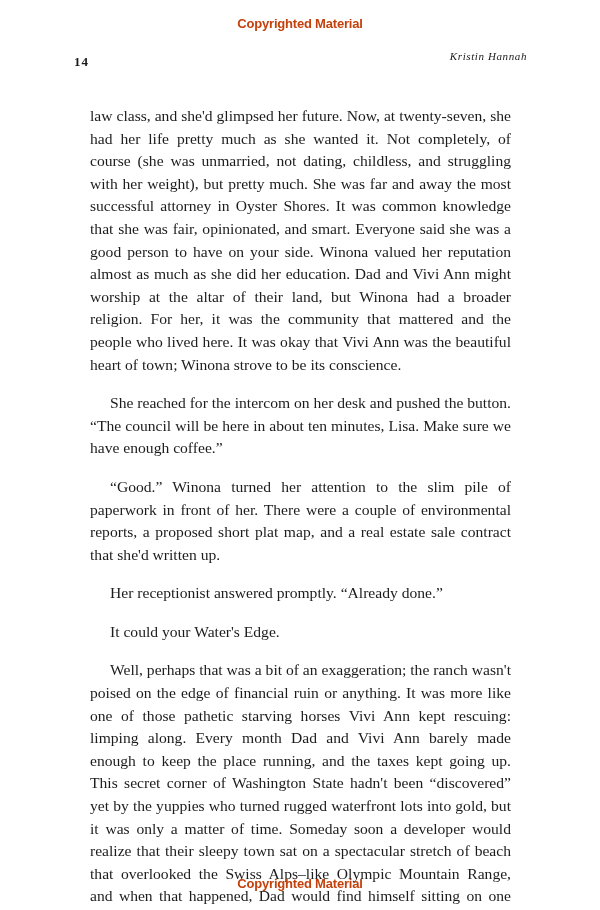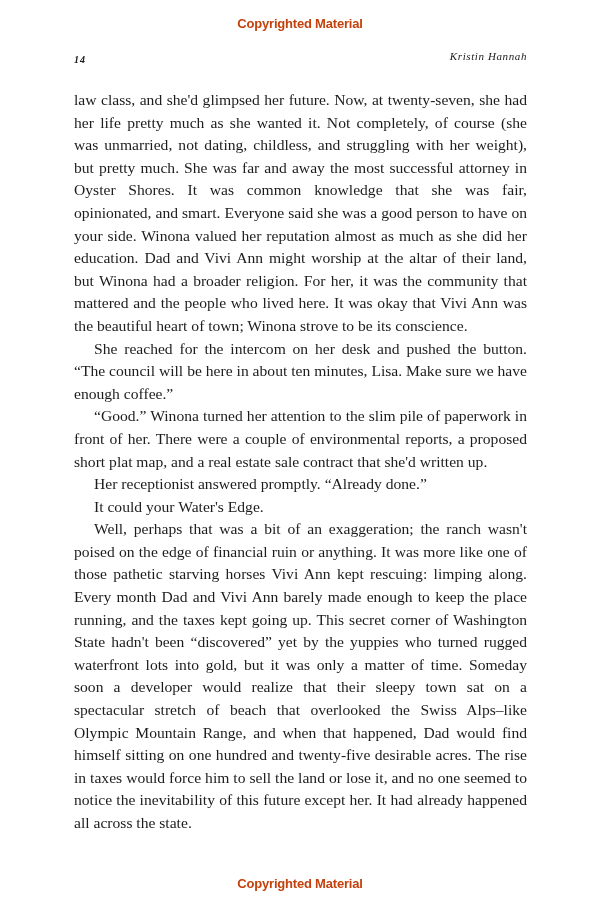--- a/index.html
+++ b/index.html
@@ -9,33 +9,33 @@
     font-family: "Liberation Sans", sans-serif; font-weight: bold;
     font-size: 13px; color: #c2410c; letter-spacing: -0.2px;
   }
   .wm-top { top: 16px; }
   .wm-bottom { top: 876px; }
   .running-head {
     position: absolute; top: 50px; left: 74px; width: 453px; height: 20px;
     font-family: "Liberation Serif", serif; color: #1a1a1a;
   }
   .page-number {
-    position: absolute; left: 0; top: 4px; font-size: 10px; font-style: italic; font-weight: bold;
+    position: absolute; left: 0; top: 4px; font-size: 13px; font-weight: bold;
     letter-spacing: 1px;
   }
   .book-author {
     position: absolute; left: 0; width: 453px; text-align: right; top: 0;
     font-size: 11px; font-style: italic; letter-spacing: 0.6px;
   }
   .body-text {
     position: absolute; top: 89px; left: 74px; width: 453px;
     font-family: "Liberation Serif", serif; font-size: 15.6px; line-height: 22.6px;
     color: #1c1c1c; text-align: justify;
   }
-  .body-text p { margin: 0; text-indent: 0; }
+  .body-text p { margin: 16px; text-indent: 0; }
   .body-text p.indent { text-indent: 20px; }
   .body-text p.cont { text-indent: 0; }
 </style>
 </head>
 <body>
 
 <div class="watermark wm-top">Copyrighted Material</div>
 
 <div class="running-head">
   <span class="page-number">14</span>

